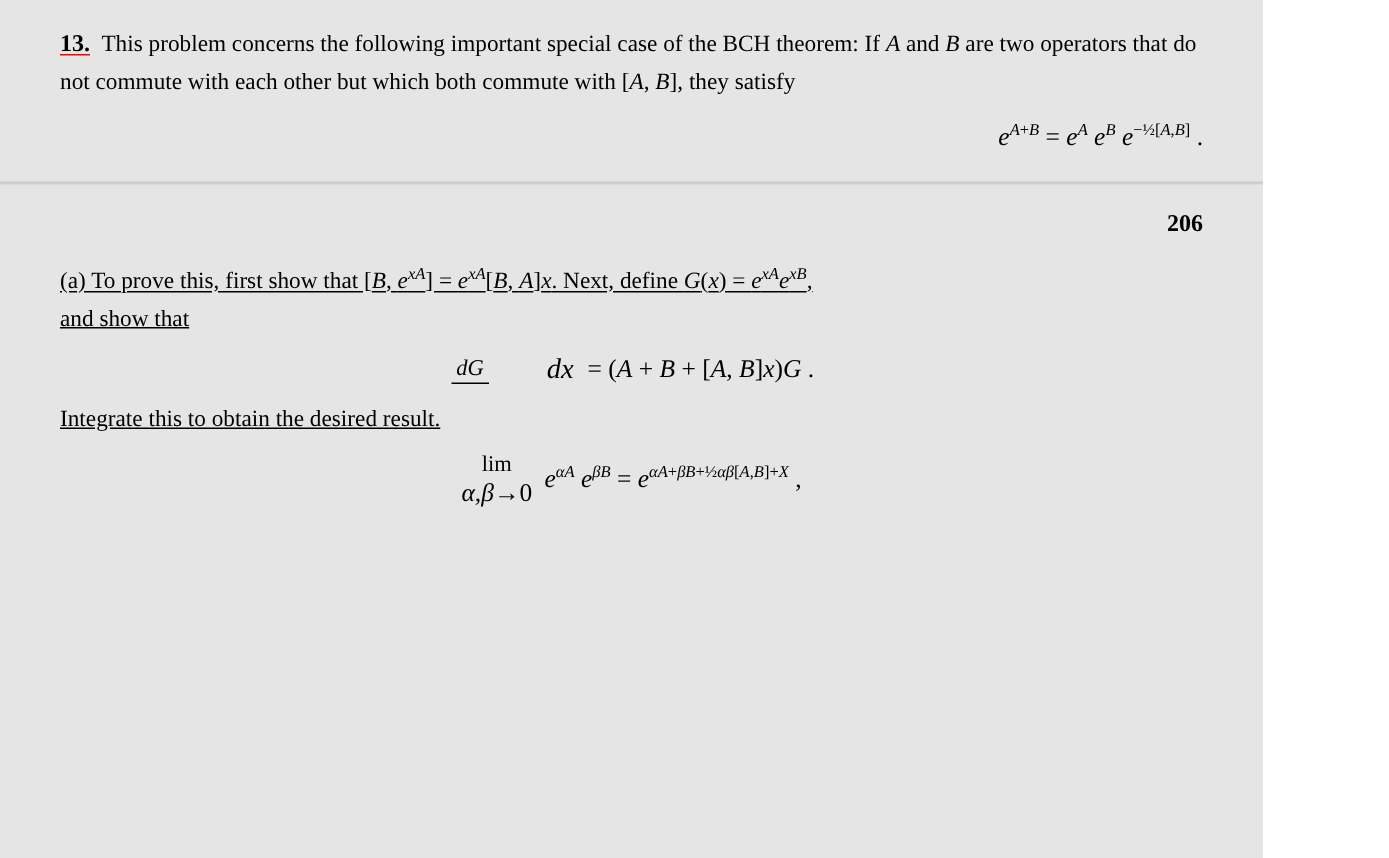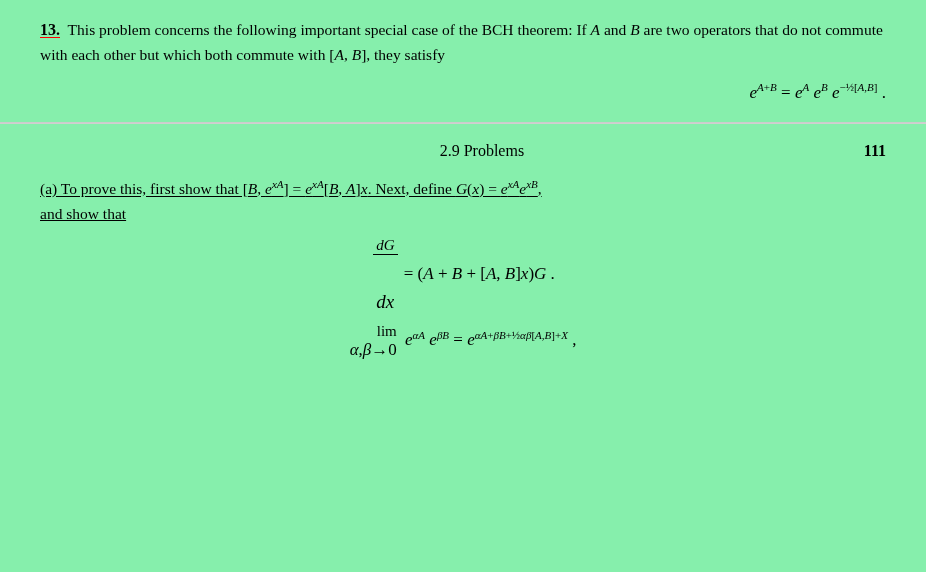--- a/index.html
+++ b/index.html
@@ -12,23 +12,23 @@
       width: 926px;
       min-height: 572px;
       background: #ffffff;
       font-family: "Times New Roman", Times, serif;
       font-size: 16px;
       color: #000000;
       overflow: hidden;
     }
 
     .page-container {
-      width: 926px;
+      width: 842px;
       min-height: 572px;
-      background: #86efac;
+      background: #e5e5e5;
       position: relative;
     }
 
     .top-section {
       padding: 18px 40px 12px 40px;
       border-bottom: 1px solid #cccccc;
     }
 
     .problem-number {
       font-weight: bold;
@@ -87,21 +87,21 @@
     }
 
     .equation-center {
       text-align: center;
       margin: 10px 0;
       font-size: 17px;
     }
 
     .fraction {
       display: inline-flex;
-      flex-direction: column;
+      flex-direction: row;
       align-items: center;
       vertical-align: middle;
       margin: 0 2px;
       gap: 36px;
     }
 
     .fraction .numerator {
       border-bottom: 1.5px solid #000;
       padding: 0 3px;
       font-size: 15px;
@@ -113,21 +113,21 @@
     }
 
     sup {
       font-size: 11px;
       vertical-align: super;
     }
 
     .lim-block {
       display: inline-flex;
       flex-direction: column;
-      align-items: flex-end;
+      align-items: center;
       vertical-align: middle;
       margin-right: 4px;
     }
 
     .lim-text {
       font-size: 15px;
     }
 
     .lim-sub {
       font-size: 17px;
@@ -150,37 +150,39 @@
       <i>e</i><sup><i>A</i>+<i>B</i></sup> = <i>e</i><sup><i>A</i></sup> <i>e</i><sup><i>B</i></sup> <i>e</i><sup>−½[<i>A</i>,<i>B</i>]</sup> .
     </div>
   </div>
 
   <hr class="divider">
 
   <div class="bottom-section">
 
     <div class="section-header">
       <div style="width:60px;"></div>
-      <div class="section-title">2.9 Problems</div>
-      <div class="page-number">111</div>
+      <div class="page-number">206</div>
     </div>
 
     <div class="content-text">
       (a) To prove this, first show that [<i>B</i>, <i>e</i><sup><i>xA</i></sup>] = <i>e</i><sup><i>xA</i></sup>[<i>B</i>, <i>A</i>]<i>x</i>. Next, define <i>G</i>(<i>x</i>) = <i>e</i><sup><i>xA</i></sup><i>e</i><sup><i>xB</i></sup>,<br>
       and show that
     </div>
 
     <div class="equation-center">
       <span class="fraction">
         <span class="numerator"><i>dG</i></span>
         <span class="denominator"><i>dx</i></span>
       </span>
       = (<i>A</i> + <i>B</i> + [<i>A</i>, <i>B</i>]<i>x</i>)<i>G</i> .
     </div>
 
+    <div class="content-text">
+      Integrate this to obtain the desired result.
+    </div>
 
 
     <div class="equation-center" style="margin-top:10px;">
       <span class="lim-block">
         <span class="lim-text">lim</span>
         <span class="lim-sub"><i>α</i>,<i>β</i>→0</span>
       </span>
       <i>e</i><sup><i>αA</i></sup> <i>e</i><sup><i>βB</i></sup> = <i>e</i><sup><i>αA</i>+<i>βB</i>+½<i>αβ</i>[<i>A</i>,<i>B</i>]+<i>X</i></sup> ,
     </div>
 

